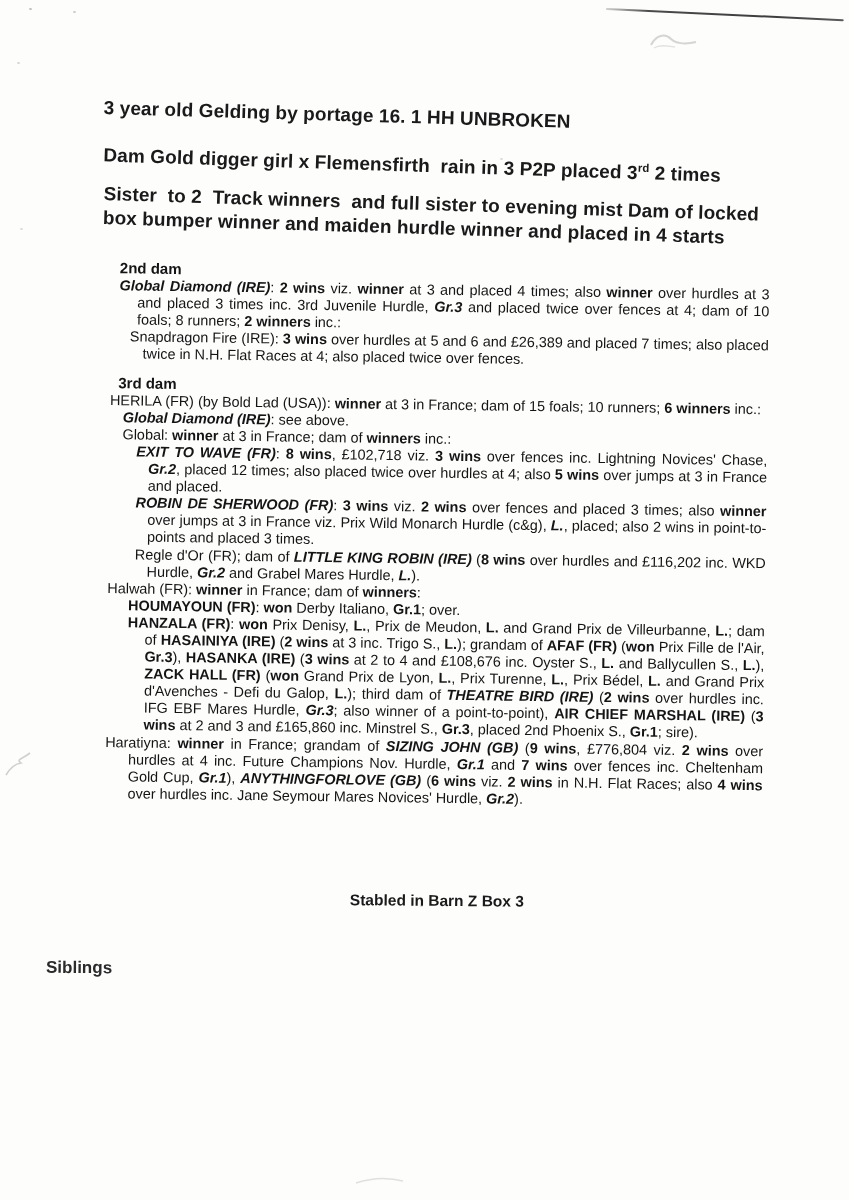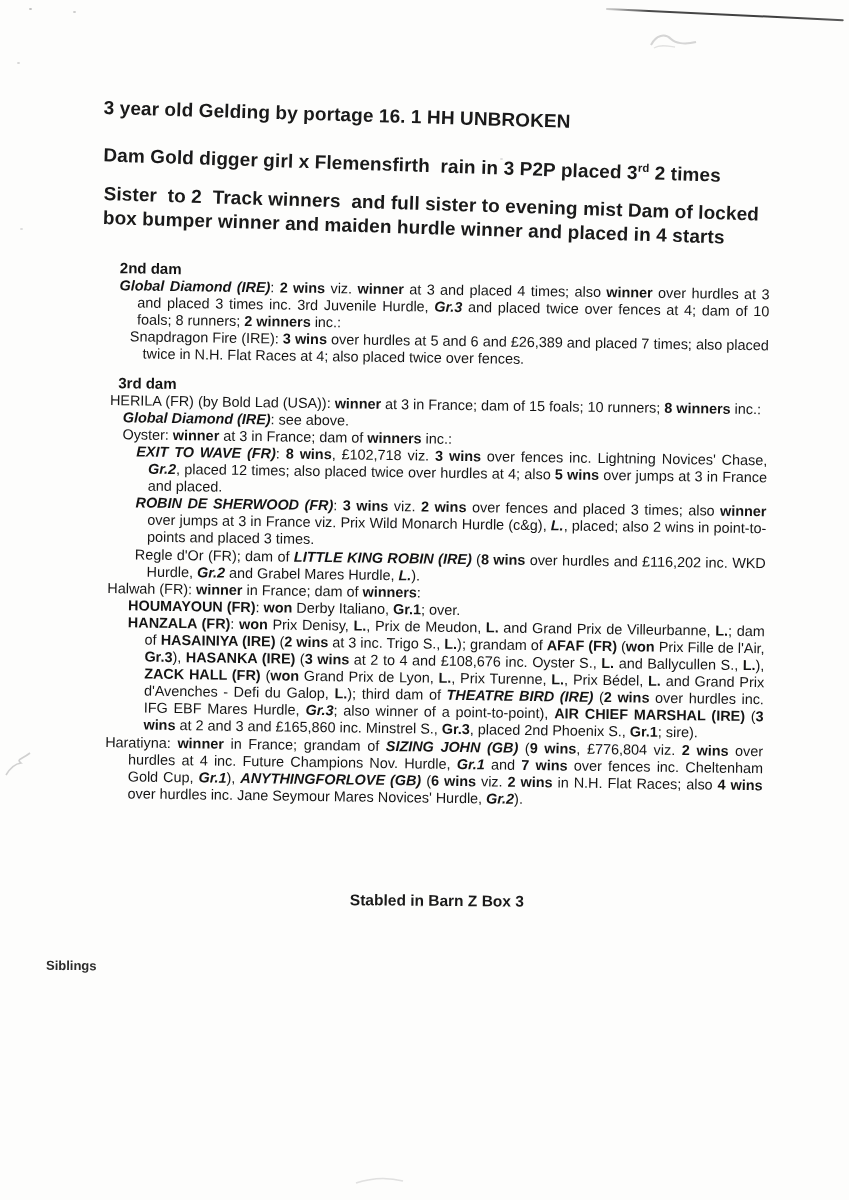--- a/index.html
+++ b/index.html
@@ -45,21 +45,21 @@
   .sg-sup{vertical-align:super;font-size:60%;}
 
   
   .stabled{
     position:absolute;left:104px;top:889px;width:666px;
     text-align:center;font-weight:bold;font-size:15.5px;color:#1a1a1a;
     transform:rotate(0.5deg);transform-origin:left top;
   }
   .siblings{
     position:absolute;left:46px;top:958px;
-    font-weight:bold;font-size:13px;color:#2b2b2b;
+    font-weight:bold;font-size:17px;color:#2b2b2b;
     transform:rotate(0.4deg);
   }
 
   
   .art{position:absolute;pointer-events:none;}
   .scan-line{
     left:606px;top:8px;width:238px;height:1.7px;
     background:linear-gradient(90deg,rgba(80,80,80,.25),#4a4a4a 18%,#3d3d3d 70%,#5a5a5a);
     transform:rotate(2.7deg);transform-origin:left top;border-radius:1px;
   }
@@ -91,23 +91,23 @@
 
   <p class="h-line h1"><span>3 year old Gelding by portage 16. 1 HH UNBROKEN</span></p>
   <p class="h-line h2"><span>Dam Gold digger girl x Flemensfirth&nbsp; rain in 3 P2P placed 3</span><span class="sg-sup">rd</span><span> 2 times</span></p>
   <p class="h-line h3"><span>Sister&nbsp; to 2&nbsp; Track winners&nbsp; and full sister to evening mist Dam of locked box bumper winner and maiden hurdle winner and placed in 4 starts</span></p>
 
   <div class="pedigree" id="pedigree">
       <div class="dam-heading first">2nd dam</div>
       <p class="ped-para ind-n1"><span class="sg-bi">Global Diamond (IRE)</span><span>: </span><span class="sg-b">2 wins</span><span> viz. </span><span class="sg-b">winner</span><span> at 3 and placed 4 times; also </span><span class="sg-b">winner</span><span> over hurdles at 3 and placed 3 times inc. 3rd Juvenile Hurdle, </span><span class="sg-bi">Gr.3</span><span> and placed twice over fences at 4; dam of 10 foals; 8 runners; </span><span class="sg-b">2 winners</span><span> inc.:</span></p>
       <p class="ped-para ind-n2"><span>Snapdragon Fire (IRE): </span><span class="sg-b">3 wins</span><span> over hurdles at 5 and 6 and £26,389 and placed 7 times; also placed twice in N.H. Flat Races at 4; also placed twice over fences.</span></p>
       <div class="dam-heading">3rd dam</div>
-      <p class="ped-para ind-d0"><span>HERILA (FR) (by Bold Lad (USA)): </span><span class="sg-b">winner</span><span> at 3 in France; dam of 15 foals; 10 runners; </span><span class="sg-b">8 winners</span><span> inc.:</span></p>
+      <p class="ped-para ind-d0"><span>HERILA (FR) (by Bold Lad (USA)): </span><span class="sg-b">winner</span><span> at 3 in France; dam of 15 foals; 10 runners; </span><span class="sg-b">6 winners</span><span> inc.:</span></p>
       <p class="ped-para ind-d1"><span class="sg-bi">Global Diamond (IRE)</span><span>: see above.</span></p>
-      <p class="ped-para ind-d1"><span>Oyster: </span><span class="sg-b">winner</span><span> at 3 in France; dam of </span><span class="sg-b">winners</span><span> inc.:</span></p>
+      <p class="ped-para ind-d1"><span>Global: </span><span class="sg-b">winner</span><span> at 3 in France; dam of </span><span class="sg-b">winners</span><span> inc.:</span></p>
       <p class="ped-para ind-d2"><span class="sg-bi">EXIT TO WAVE (FR)</span><span>: </span><span class="sg-b">8 wins</span><span>, £102,718 viz. </span><span class="sg-b">3 wins</span><span> over fences inc. Lightning Novices' Chase, </span><span class="sg-bi">Gr.2</span><span>, placed 12 times; also placed twice over hurdles at 4; also </span><span class="sg-b">5 wins</span><span> over jumps at 3 in France and placed.</span></p>
       <p class="ped-para ind-d2"><span class="sg-bi">ROBIN DE SHERWOOD (FR)</span><span>: </span><span class="sg-b">3 wins</span><span> viz. </span><span class="sg-b">2 wins</span><span> over fences and placed 3 times; also </span><span class="sg-b">winner</span><span> over jumps at 3 in France viz. Prix Wild Monarch Hurdle (c&amp;g), </span><span class="sg-bi">L.</span><span>, placed; also 2 wins in point-to-points and placed 3 times.</span></p>
       <p class="ped-para ind-d2"><span>Regle d'Or (FR); dam of </span><span class="sg-bi">LITTLE KING ROBIN (IRE)</span><span> (</span><span class="sg-b">8 wins</span><span> over hurdles and £116,202 inc. WKD Hurdle, </span><span class="sg-bi">Gr.2</span><span> and Grabel Mares Hurdle, </span><span class="sg-bi">L.</span><span>).</span></p>
       <p class="ped-para ind-d0"><span>Halwah (FR): </span><span class="sg-b">winner</span><span> in France; dam of </span><span class="sg-b">winners</span><span>:</span></p>
       <p class="ped-para ind-d1b"><span class="sg-b">HOUMAYOUN (FR)</span><span>: </span><span class="sg-b">won</span><span> Derby Italiano, </span><span class="sg-b">Gr.1</span><span>; over.</span></p>
       <p class="ped-para ind-d1b"><span class="sg-b">HANZALA (FR)</span><span>: </span><span class="sg-b">won</span><span> Prix Denisy, </span><span class="sg-b">L.</span><span>, Prix de Meudon, </span><span class="sg-b">L.</span><span> and Grand Prix de Villeurbanne, </span><span class="sg-b">L.</span><span>; dam of </span><span class="sg-b">HASAINIYA (IRE)</span><span> (</span><span class="sg-b">2 wins</span><span> at 3 inc. Trigo S., </span><span class="sg-b">L.</span><span>); grandam of </span><span class="sg-b">AFAF (FR)</span><span> (</span><span class="sg-b">won</span><span> Prix Fille de l'Air, </span><span class="sg-b">Gr.3</span><span>), </span><span class="sg-b">HASANKA (IRE)</span><span> (</span><span class="sg-b">3 wins</span><span> at 2 to 4 and £108,676 inc. Oyster S., </span><span class="sg-b">L.</span><span> and Ballycullen S., </span><span class="sg-b">L.</span><span>), </span><span class="sg-b">ZACK HALL (FR)</span><span> (</span><span class="sg-b">won</span><span> Grand Prix de Lyon, </span><span class="sg-b">L.</span><span>, Prix Turenne, </span><span class="sg-b">L.</span><span>, Prix Bédel, </span><span class="sg-b">L.</span><span> and Grand Prix d'Avenches - Defi du Galop, </span><span class="sg-b">L.</span><span>); third dam of </span><span class="sg-bi">THEATRE BIRD (IRE)</span><span> (</span><span class="sg-b">2 wins</span><span> over hurdles inc. IFG EBF Mares Hurdle, </span><span class="sg-bi">Gr.3</span><span>; also winner of a point-to-point), </span><span class="sg-b">AIR CHIEF MARSHAL (IRE)</span><span> (</span><span class="sg-b">3 wins</span><span> at 2 and 3 and £165,860 inc. Minstrel S., </span><span class="sg-b">Gr.3</span><span>, placed 2nd Phoenix S., </span><span class="sg-b">Gr.1</span><span>; sire).</span></p>
       <p class="ped-para ind-d0"><span>Haratiyna: </span><span class="sg-b">winner</span><span> in France; grandam of </span><span class="sg-bi">SIZING JOHN (GB)</span><span> (</span><span class="sg-b">9 wins</span><span>, £776,804 viz. </span><span class="sg-b">2 wins</span><span> over hurdles at 4 inc. Future Champions Nov. Hurdle, </span><span class="sg-bi">Gr.1</span><span> and </span><span class="sg-b">7 wins</span><span> over fences inc. Cheltenham Gold Cup, </span><span class="sg-bi">Gr.1</span><span>), </span><span class="sg-bi">ANYTHINGFORLOVE (GB)</span><span> (</span><span class="sg-b">6 wins</span><span> viz. </span><span class="sg-b">2 wins</span><span> in N.H. Flat Races; also </span><span class="sg-b">4 wins</span><span> over hurdles inc. Jane Seymour Mares Novices' Hurdle, </span><span class="sg-bi">Gr.2</span><span>).</span></p>
     </div>
 
   <div class="stabled">Stabled in Barn Z Box 3</div>

